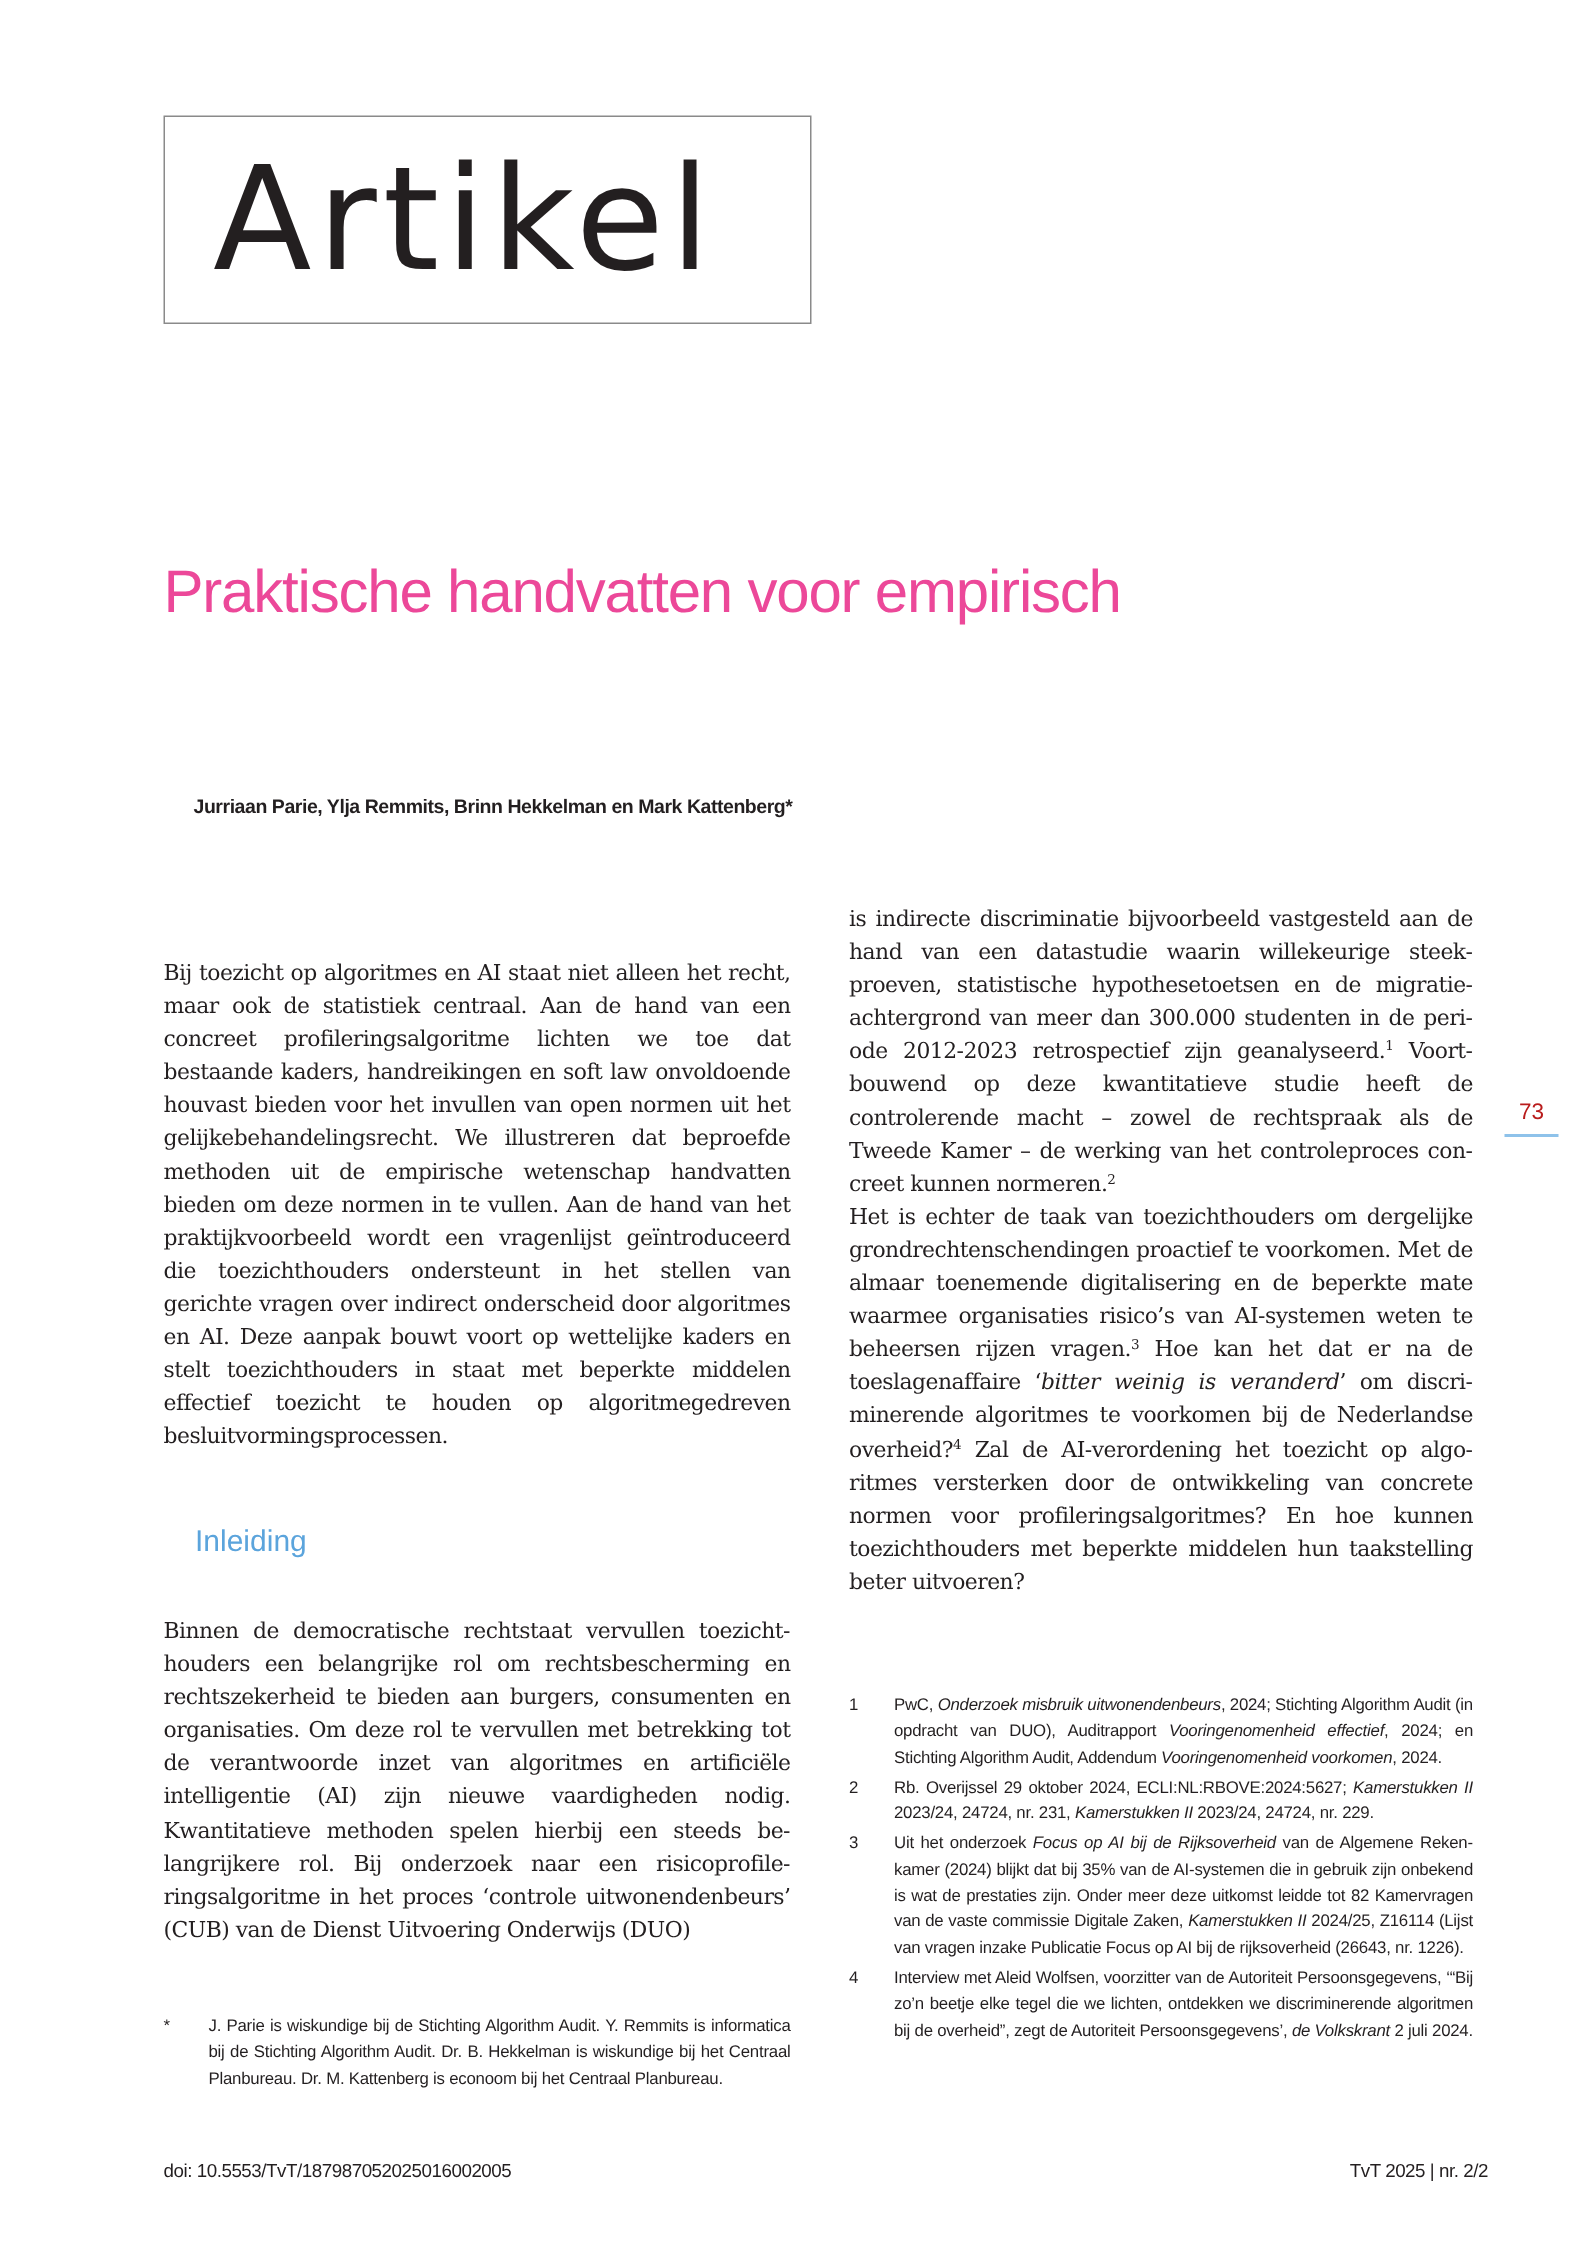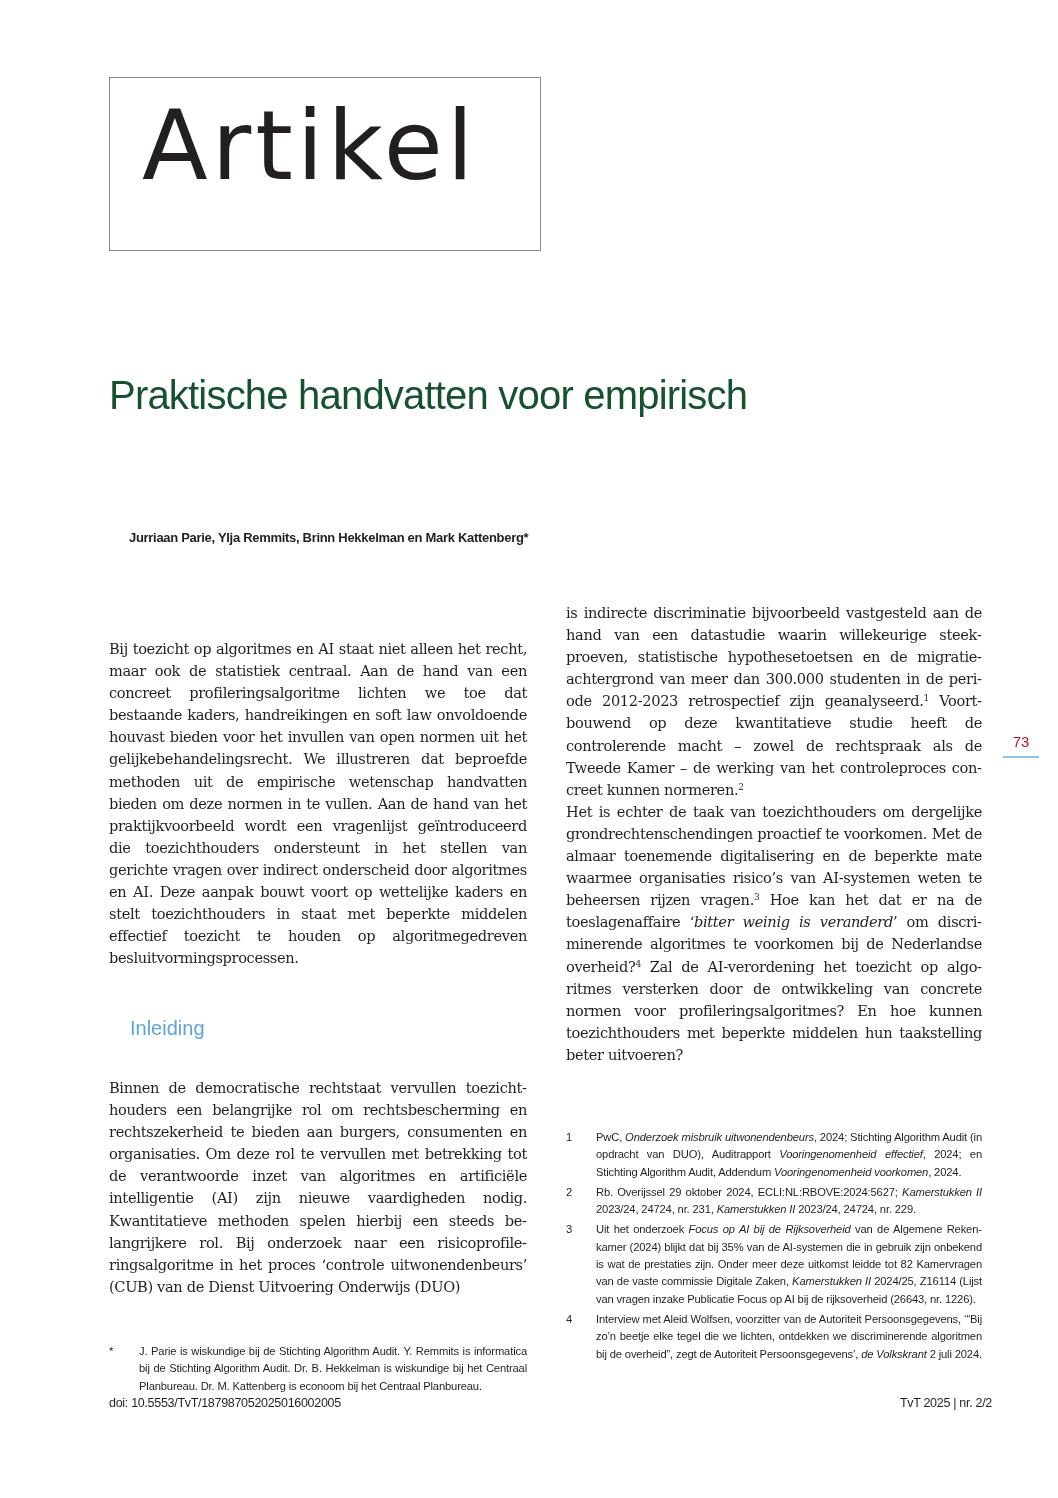--- a/index.html
+++ b/index.html
@@ -1,29 +1,29 @@
 <!DOCTYPE html>
 <html><head>
   <meta charset="utf-8">
   <style>
     html, body { margin: 0; padding: 0; background: #ffffff; }
     body { width: 1058px; height: 1498px; position: relative; overflow: hidden; color: #231f20; }
     .artikel-box {
-      position: absolute; left: 109px; top: 77px; width: 432px; height: 174px;
+      position: absolute; left: 109px; top: 77px; width: 432px; height: 139px;
       border: 1px solid #8a8a8a; box-sizing: border-box;
     }
     .artikel-word {
       position: absolute; left: 32px; top: 0px;
       font-family: "DejaVu Sans", sans-serif; font-size: 96px; line-height: 136px;
       letter-spacing: 4px; color: #231f20; font-weight: 400;
     }
     .title {
       position: absolute; left: 109px; top: 370px; width: 780px;
       font-family: "Liberation Sans", sans-serif; font-size: 40px; line-height: 51px;
-      color: #14532d; letter-spacing: -0.8px;
+      color: #ec4899; letter-spacing: -0.8px;
     }
     .authors {
       position: absolute; left: 129px; top: 530px;
       font-family: "Liberation Sans", sans-serif; font-weight: bold; font-size: 13px;
       letter-spacing: -0.3px;
     }
     .col { position: absolute; font-family: "DejaVu Serif", serif; font-size: 14.6px; line-height: 22.1px; text-align: justify; letter-spacing: -0.35px; }
     .col p { margin: 0; hyphens: manual; }
     .abstract { left: 109px; top: 638px; width: 418px; }
     .intro-heading {
@@ -38,21 +38,21 @@
       font-family: "Liberation Sans", sans-serif; font-size: 15px; color: #b91c1c;
       padding-bottom: 6px; border-bottom: 2px solid #8ec2ea;
     }
     .fn { position: absolute; font-family: "Liberation Sans", sans-serif; font-size: 11.2px; line-height: 17.3px; color: #231f20; }
     .fn .fn-item { display: flex; margin-bottom: 3px; }
     .fn .fn-num { width: 30px; flex: 0 0 30px; }
     .fn .fn-text { flex: 1; text-align: justify; letter-spacing: -0.15px; }
     .fn-left { left: 109px; top: 1343px; width: 418px; }
     .fn-right { left: 566px; top: 1129px; width: 416px; }
     .footer {
-      position: absolute; top: 1396px; font-family: "Liberation Sans", sans-serif;
+      position: absolute; top: 1440px; font-family: "Liberation Sans", sans-serif;
       font-size: 12.5px; color: #231f20; letter-spacing: -0.3px;
     }
     .footer-left { left: 109px; }
     .footer-right { right: 66px; }
   </style>
 </head>
 <body>
 
 <div class="artikel-box">
   <span class="artikel-word">Artikel</span>

